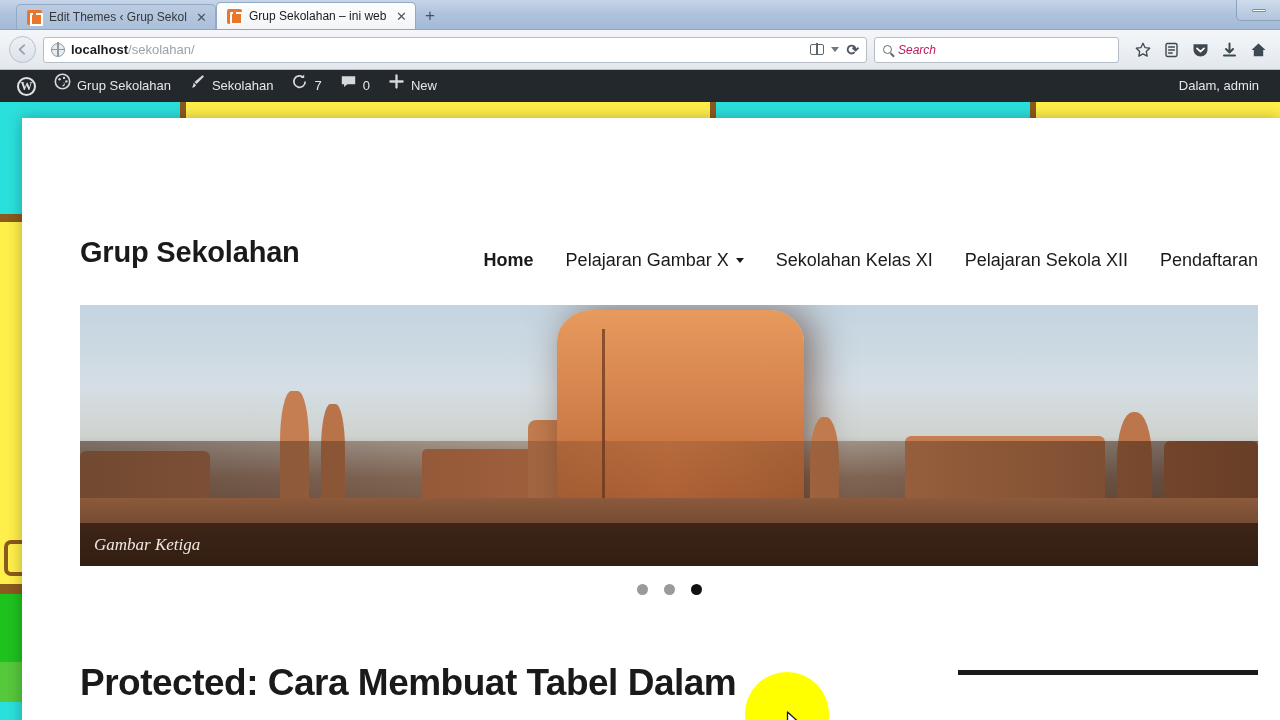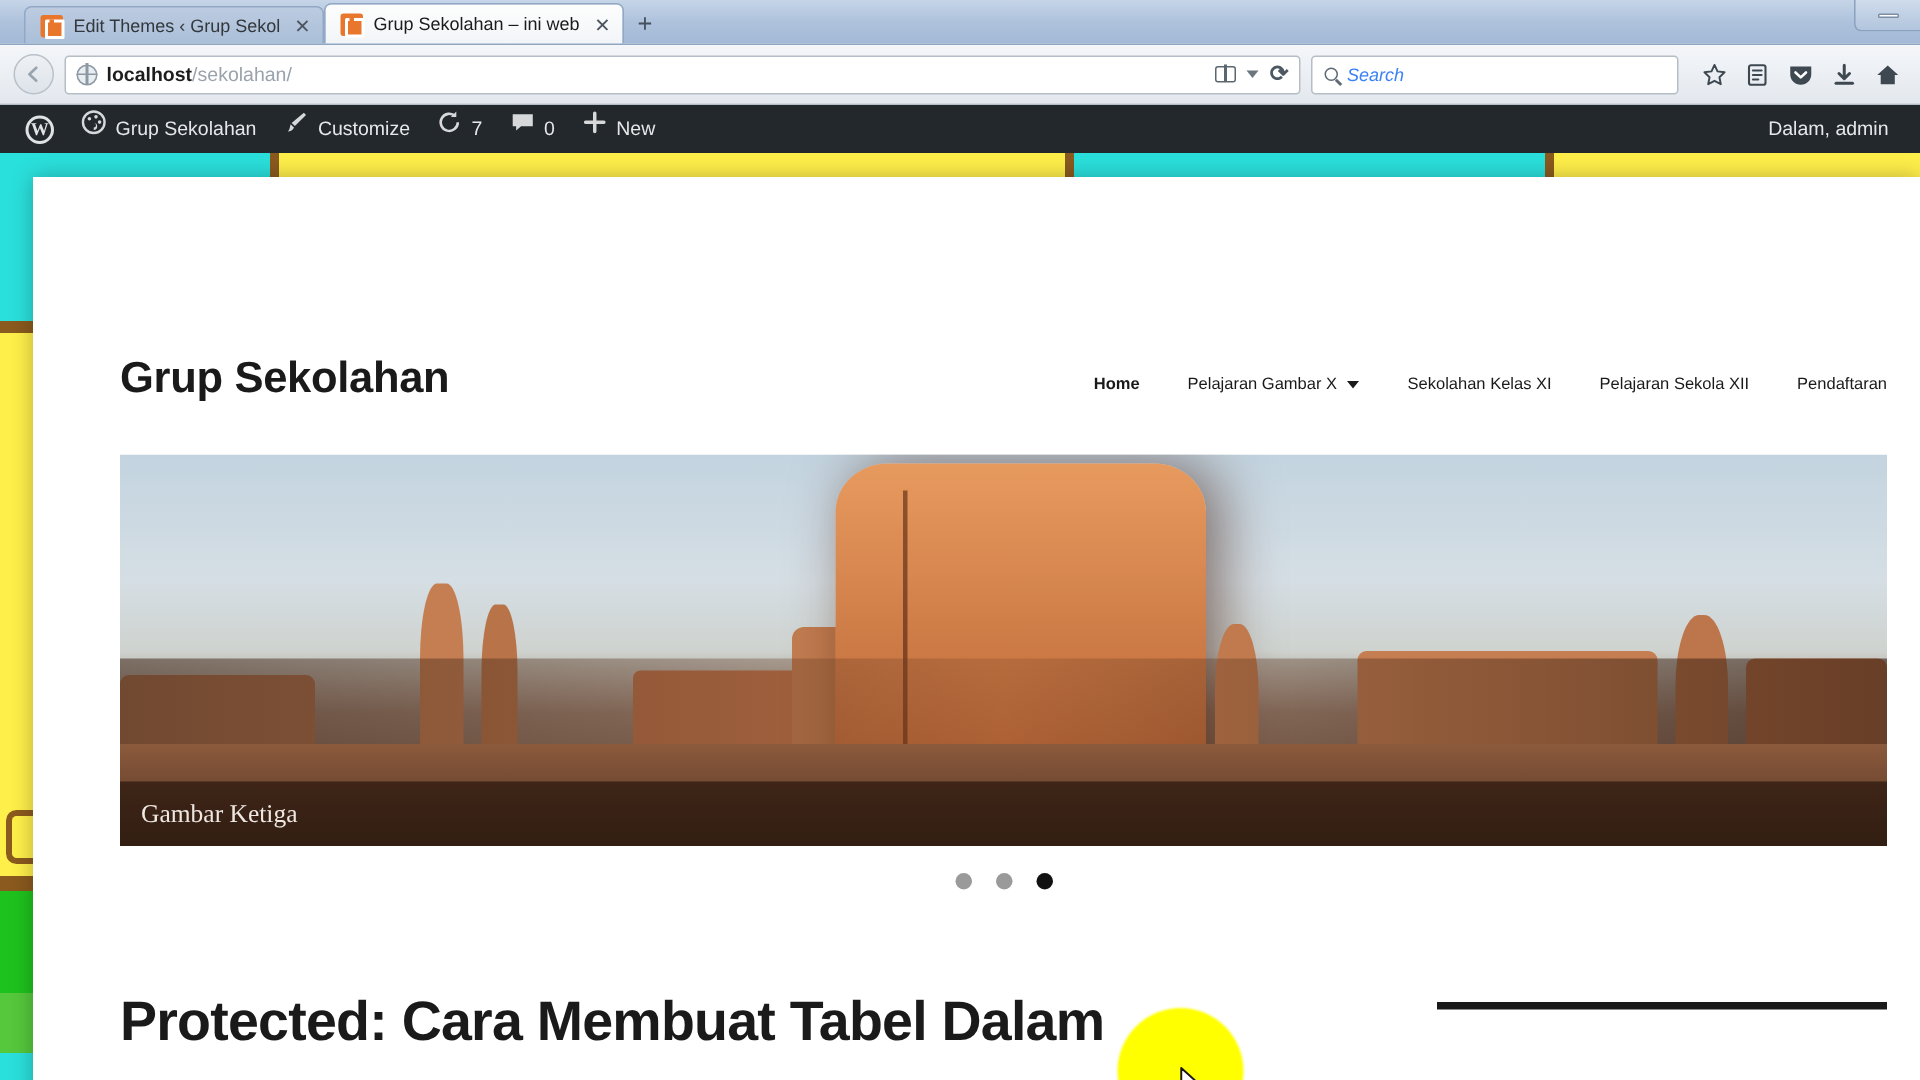--- a/index.html
+++ b/index.html
@@ -138,21 +138,21 @@
     display:flex; align-items:center; gap:6px; padding:0 8px;
   }
   .magnifier {
     width:9px; height:9px; border:1.6px solid #5f6a74; border-radius:50%;
     position:relative; flex:0 0 9px;
   }
   .magnifier::after {
     content:""; position:absolute; right:-4px; bottom:-3px;
     width:5px; height:1.6px; background:#5f6a74; transform:rotate(45deg);
   }
-  .searchph { font-size:12px; color:#3b82f6; font-style:italic; }
+  .searchph { font-size:12px; color:#be185d; font-style:italic; }
   .toolicons { display:flex; align-items:center; gap:13px; padding:0 4px 0 9px; }
   .ti { color:#45505b; display:flex; align-items:center; justify-content:center; }
 
   
   .adminbar {
     height:32px; background:#23282d;
     display:flex; align-items:center;
     color:#e6e7e8; font-size:13px;
     padding:0 12px 0 8px;
   }
@@ -207,36 +207,36 @@
   }
   .site-tagline {
     font-family:"Liberation Serif", serif;
     font-size:15px; color:#686868; margin-top:7px;
   }
   .nav {
     margin-left:auto; display:flex; align-items:center;
     gap:0; padding-top:14px;
   }
   .navitem {
-    font-size:11px; color:#1a1a1a;
+    font-size:18px; color:#1a1a1a;
     padding:0 16px; white-space:nowrap;
     display:flex; align-items:center; gap:7px;
   }
   .navitem.current { font-weight:bold; }
   .navitem:last-child { padding-right:0; }
   .chev {
     width:0;height:0;
     border-left:4.5px solid transparent;
     border-right:4.5px solid transparent;
     border-top:5px solid #1a1a1a;
   }
 
   
   .carousel { margin:34px 22px 0 58px; position:relative; }
-  .slide { position:relative; height:261px; overflow:hidden; }
+  .slide { position:relative; height:261px; overflow:hidden;font-style:italic; }
   .sky {
     position:absolute; inset:0;
     background:linear-gradient(to bottom,#c3d4e0 0%,#d5dee4 32%,#cfd3cf 50%,#9a8375 66%,#6a4b37 100%);
   }
   .mesa { position:absolute; background:#c1764c; }
   .butte-main {
     position:absolute; left:40.5%; top:2%; width:21%; height:88%;
     background:linear-gradient(to bottom,#e79a5e,#b65f31);
     border-radius:14% 14% 0 0;
     box-shadow:10px 0 38px rgba(60,20,5,.55);
@@ -393,21 +393,21 @@
       <span>Grup Sekolahan</span>
     </div>
 
     <div class="ab-item">
       <span class="ic">
         <svg width="17" height="17" viewBox="0 0 17 17">
             <path d="M13.6 2.2 L15 3.6 L7.6 11 L5.4 9 Z" fill="#d6d8da"></path>
             <path d="M4.7 9.8 L7 12 c-0.7 1.8-2.3 2.6-4.2 2.6 c1.2-0.9 1.3-2 1.9-4.8 z" fill="#d6d8da"></path>
           </svg>
       </span>
-      <span>Customize</span>
+      <span>Sekolahan</span>
     </div>
 
     <div class="ab-item">
       <span class="ic">
         <svg width="17" height="17" viewBox="0 0 17 17">
             <path d="M14.2 8.5 a5.7 5.7 0 1 1-1.7-4" fill="none" stroke="#d6d8da" stroke-width="1.7"></path>
             <path d="M13.2 1.4 v3.6 h-3.6 z" fill="#d6d8da"></path>
           </svg>
       </span>
       <span>7</span>

